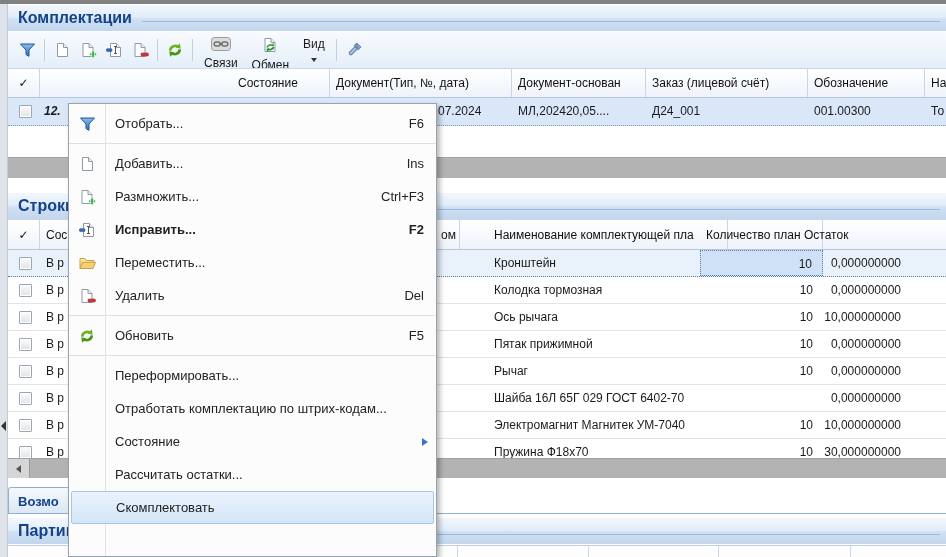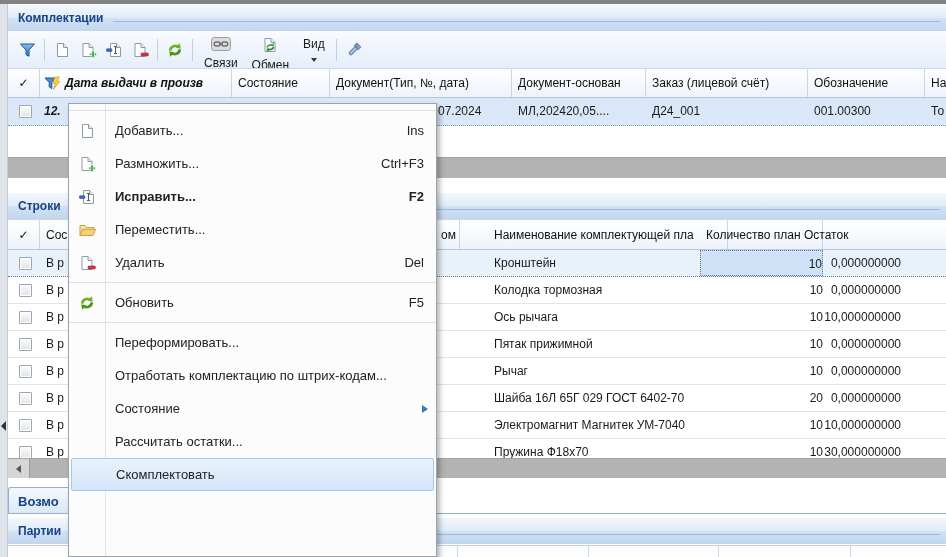--- a/index.html
+++ b/index.html
@@ -6,21 +6,21 @@
   #app{position:relative;width:946px;height:557px;overflow:hidden;background:#fff;
        font-family:"Liberation Sans","DejaVu Sans",sans-serif;font-size:12px;color:#1a1a1a;}
   
   .top-strip{position:absolute;left:0;top:0;width:946px;height:4px;background:#828282;}
   .left-gutter{position:absolute;left:0;top:4px;width:8px;height:553px;background:#dfe3ea;border-right:1px solid #c3cad4;box-sizing:border-box;}
   .gutter-arrow{position:absolute;left:1px;top:421px;width:0;height:0;border-right:5px solid #333;border-top:5px solid transparent;border-bottom:5px solid transparent;}
   
   .hdr{position:absolute;left:8px;width:938px;height:27px;box-sizing:border-box;display:flex;align-items:center;
        padding-left:10px;background:linear-gradient(180deg,#f2f7fd 0%,#e2edf9 45%,#cfe0f3 55%,#c2d6ed 100%);
        border-top:1px solid #ffffff;}
-  .hdr-title{font-weight:bold;font-size:12px;color:#15428b;white-space:nowrap;}
+  .hdr-title{font-weight:bold;font-size:16px;color:#15428b;white-space:nowrap;}
   .hdr-line{flex:1;height:1px;background:#9db9dc;margin:6px 6px 0 10px;}
   #hdr-k{top:4px;}
   #hdr-s{top:192px;}
   #hdr-p{top:517px;}
   
   .toolbar{position:absolute;left:8px;top:31px;width:938px;height:37px;box-sizing:border-box;
            background:linear-gradient(180deg,#f9fbfe,#e4eef9);display:flex;align-items:center;padding-left:6px;}
   .tb-btn{width:26px;height:26px;display:flex;align-items:center;justify-content:center;border-radius:2px;}
   .tb-sep{width:1px;height:22px;background:#c2cfdf;margin:0 4px;}
   .tb-drop{display:flex;align-items:center;gap:5px;padding:0 7px;height:26px;color:#1a1a1a;flex-direction:column;}
@@ -52,21 +52,21 @@
   
   .m0{left:0;width:32px;text-align:center;padding-left:0!important;color:#333;}
   .m1{left:32px;width:160px;}
   .m2{left:192px;width:260px;text-align:right;padding-right:3px;}
   .m3{left:452px;width:240px;margin-left:28px;}
   .m4{left:692px;width:123px;}
   .m5{left:790px;width:123px;border-right:none!important;}
   .mt-row{position:absolute;left:8px;width:938px;height:27px;background:#fff;border-bottom:1px solid #e4e4e4;box-sizing:border-box;}
   .mt-row.sel{background:#e9f1fb;border-bottom:1px dotted #5a7aa0;}
   .mt-row span.cell{position:absolute;top:0;height:100%;line-height:26px;box-sizing:border-box;padding-left:6px;white-space:nowrap;overflow:hidden;border-right:none;}
-  .mt-row .m4{text-align:right;padding-right:0;}
+  .mt-row .m4{text-align:right;padding-right:10px;}
   .mt-row.sel .m4{background:#cfe1f6;border:1px dotted #5a7aa0;}
   .mt-row .m5{text-align:right;padding-right:20px;}
   
   .hscroll{position:absolute;left:8px;width:938px;background:#b3b3b3;border-top:1px solid #a2a2a2;box-sizing:border-box;z-index:3;}
   .hscroll-top{top:157px;height:21px;}
   .hscroll-mid{top:458px;height:20px;}
   .scroll-left-btn{position:absolute;left:0;top:0;width:22px;height:100%;background:#d6d6d6;border-right:1px solid #9a9a9a;display:flex;align-items:center;justify-content:center;box-sizing:border-box;}
   .scroll-left-btn i{width:0;height:0;border-right:5px solid #555;border-top:4px solid transparent;border-bottom:4px solid transparent;}
   
   .vozmo-tab{position:absolute;left:8px;top:487px;width:62px;height:27px;box-sizing:border-box;border:1px solid #8fb0d4;border-bottom:none;
@@ -203,29 +203,20 @@
               <rect x="7.4" y="4.5" width="3.2" height="9.5" rx="1.4" fill="#a9c2e0" stroke="#5f7fa8"></rect>
               <path d="M6.3,1.2 h5.4 v3.6 h-1.7 v-1.8 h-2 v1.8 H6.3 z" fill="#a9c2e0" stroke="#5f7fa8"></path>
             </g>
           </svg>
         </span>
       </span>
     </div>
 
   <div class="thead tt-head">
     <span class="cell c0">✓</span>
-    <span class="cell c1">
-        <span class="hdr-ic" style="display: inline-flex;">
-          <svg width="18" height="15" viewBox="0 0 18 15">
-            <polygon points="1,2 12,2 7.8,6.5 7.8,12.5 5.2,11 5.2,6.5" fill="#4a8ad0" stroke="#1f5799"></polygon>
-            <polygon points="11,1 15.5,1 12.8,5.2 15.8,5.2 9.5,13.5 11.3,7.3 8.8,7.3" fill="#ffd23e" stroke="#c98f00" stroke-width="0.6"></polygon>
-          </svg>
-        </span>
-        <span>Дата выдачи в произв</span>
-      </span>
     <span class="cell c2">Состояние</span>
     <span class="cell c3">Документ(Тип, №, дата)</span>
     <span class="cell c4">Документ-основан</span>
     <span class="cell c5">Заказ (лицевой счёт)</span>
     <span class="cell c6">Обозначение</span>
     <span class="cell c7">На</span>
   </div>
 
   <div class="tt-row">
     <span class="cb" style="top:7px;"></span>
@@ -286,21 +277,20 @@
         <span class="cb" style="top: 7px;"></span>
         <span class="cell m1">В р</span>
         <span class="cell m3">Рычаг</span>
         <span class="cell m4">10</span>
         <span class="cell m5">0,000000000</span>
       </div>
       <div class="mt-row" style="top: 385px;">
         <span class="cb" style="top: 7px;"></span>
         <span class="cell m1">В р</span>
         <span class="cell m3">Шайба 16Л 65Г 029 ГОСТ 6402-70</span>
-        <span class="cell m4">20</span>
         <span class="cell m5">0,000000000</span>
       </div>
       <div class="mt-row" style="top: 412px;">
         <span class="cb" style="top: 7px;"></span>
         <span class="cell m1">В р</span>
         <span class="cell m3">Электромагнит Магнитек УМ-7040</span>
         <span class="cell m4">10</span>
         <span class="cell m5">10,000000000</span>
       </div>
       <div class="mt-row" style="top: 439px;">
@@ -331,20 +321,35 @@
   <div class="bt-head">
     <span class="bt-sep" style="left:449px"></span>
     <span class="bt-sep" style="left:580px"></span>
     <span class="bt-sep" style="left:710px"></span>
     <span class="bt-sep" style="left:842px"></span>
   </div>
 
   <div class="menu" id="ctx-menu">
     <div class="menu-gutter"></div>
     <div id="menu-items">
+        <div class="m-item">
+          <span class="mi-icon">
+            <svg width="17" height="16" viewBox="0 0 17 16">
+              <defs>
+                <linearGradient id="fg1" x1="0" y1="0" x2="0" y2="1">
+                  <stop offset="0" stop-color="#8cbceb"></stop>
+                  <stop offset="1" stop-color="#2f6fbf"></stop>
+                </linearGradient>
+              </defs>
+              <polygon points="1.5,2 15.5,2 10,8 10,14.3 7,12.6 7,8" fill="url(#fg1)" stroke="#1f5799"></polygon>
+            </svg>
+          </span>
+          <span>Отобрать...</span>
+          <span class="mi-short">F6</span>
+        </div>
         <div class="m-sep">
           <i></i>
         </div>
         <div class="m-item">
           <span class="mi-icon">
             <svg width="16" height="16" viewBox="0 0 16 16">
               <path d="M3.5,1.5 h6 l4,4 v9 h-10 z" fill="#fff" stroke="#8d9aa8"></path>
               <path d="M9.5,1.5 v4 h4" fill="#e9eef3" stroke="#8d9aa8"></path>
             </svg>
           </span>

